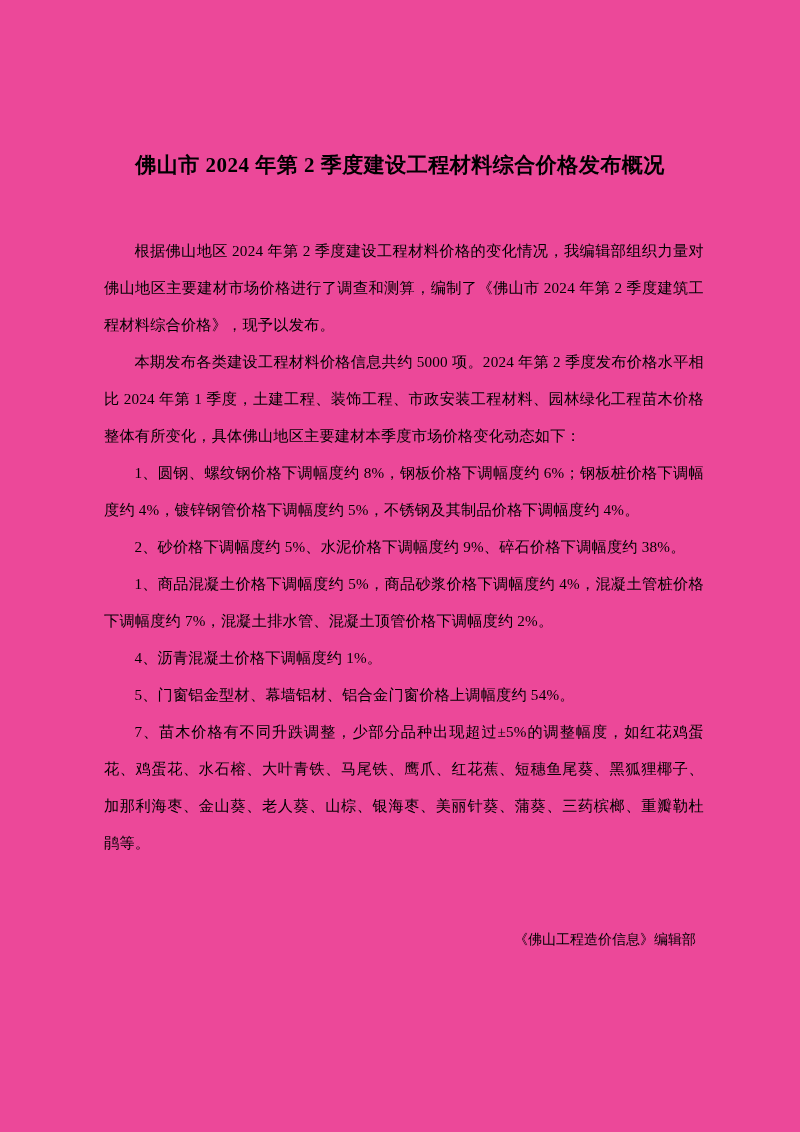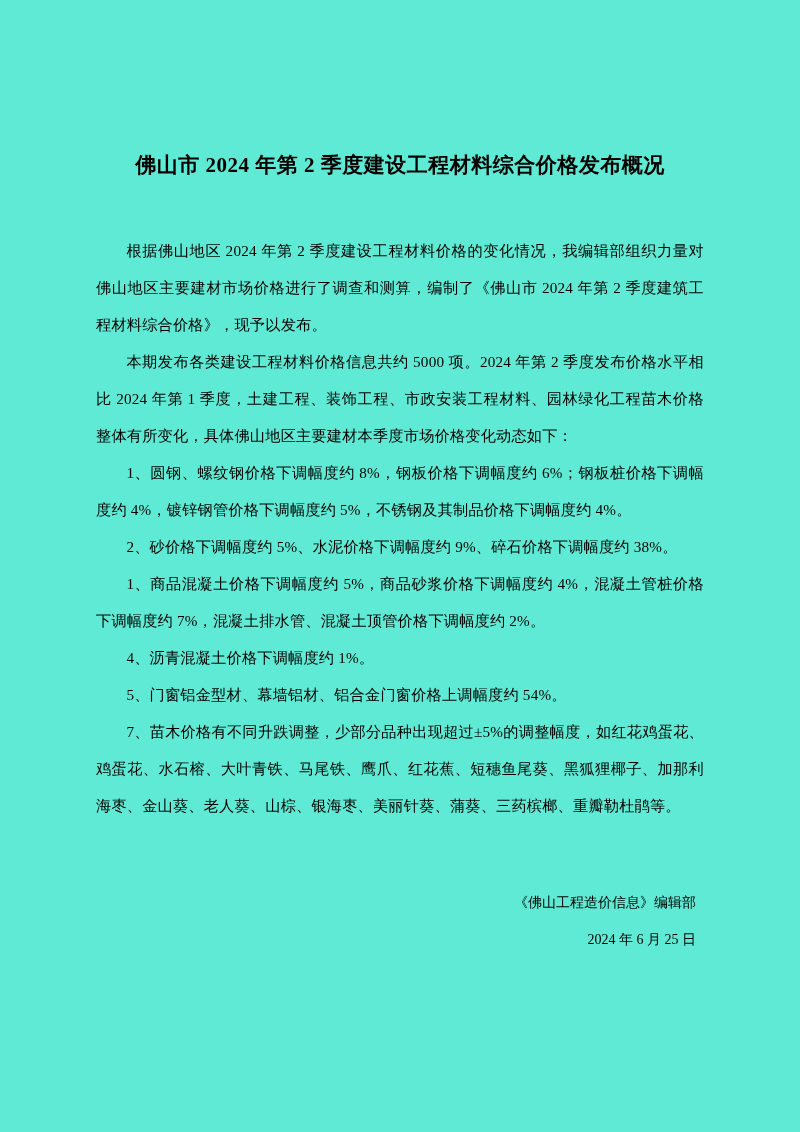--- a/index.html
+++ b/index.html
@@ -3,21 +3,21 @@
 <meta charset="utf-8">
 <style>
   html, body {
     margin: 0;
     padding: 0;
     background: #d8d8d8;
   }
   .page {
     width: 800px;
     height: 1132px;
-    background: #5eead4;
+    background: #ec4899;
     margin: 0 auto;
     position: relative;
     box-sizing: border-box;
     padding: 10px;
     overflow: hidden;
     font-family: "Liberation Serif", "DejaVu Serif", serif;
     color: #000000;
   }
   .content {
     position: absolute;
@@ -34,21 +34,21 @@
     margin: 0;
     padding-top: 150px;
     letter-spacing: 0.5px;
   }
   .body-block {
     margin-top: 52px;
   }
   p.para {
     font-size: 15.2px;
     line-height: 37px;
-    margin: 0 0 0 0;
+    margin: 0 0 0 8px;
     text-align: justify;
     text-justify: inter-ideograph;
     text-indent: 2em;
     letter-spacing: 0.2px;
   }
   .signature {
     margin-top: 60px;
     text-align: right;
     font-size: 14px;
     line-height: 37px;
@@ -72,17 +72,16 @@
       <p class="para">1、圆钢、螺纹钢价格下调幅度约 8%，钢板价格下调幅度约 6%；钢板桩价格下调幅度约 4%，镀锌钢管价格下调幅度约 5%，不锈钢及其制品价格下调幅度约 4%。</p>
       <p class="para">2、砂价格下调幅度约 5%、水泥价格下调幅度约 9%、碎石价格下调幅度约 38%。</p>
       <p class="para">1、商品混凝土价格下调幅度约 5%，商品砂浆价格下调幅度约 4%，混凝土管桩价格下调幅度约 7%，混凝土排水管、混凝土顶管价格下调幅度约 2%。</p>
       <p class="para">4、沥青混凝土价格下调幅度约 1%。</p>
       <p class="para">5、门窗铝金型材、幕墙铝材、铝合金门窗价格上调幅度约 54%。</p>
       <p class="para">7、苗木价格有不同升跌调整，少部分品种出现超过±5%的调整幅度，如红花鸡蛋花、鸡蛋花、水石榕、大叶青铁、马尾铁、鹰爪、红花蕉、短穗鱼尾葵、黑狐狸椰子、加那利海枣、金山葵、老人葵、山棕、银海枣、美丽针葵、蒲葵、三药槟榔、重瓣勒杜鹃等。</p>
     </div>
 
     <div class="signature">
       <span class="sig-line">《佛山工程造价信息》编辑部</span>
-      <span class="sig-line">2024 年 6 月 25 日</span>
     </div>
 
   </div>
 </div>
 
 </body></html>

